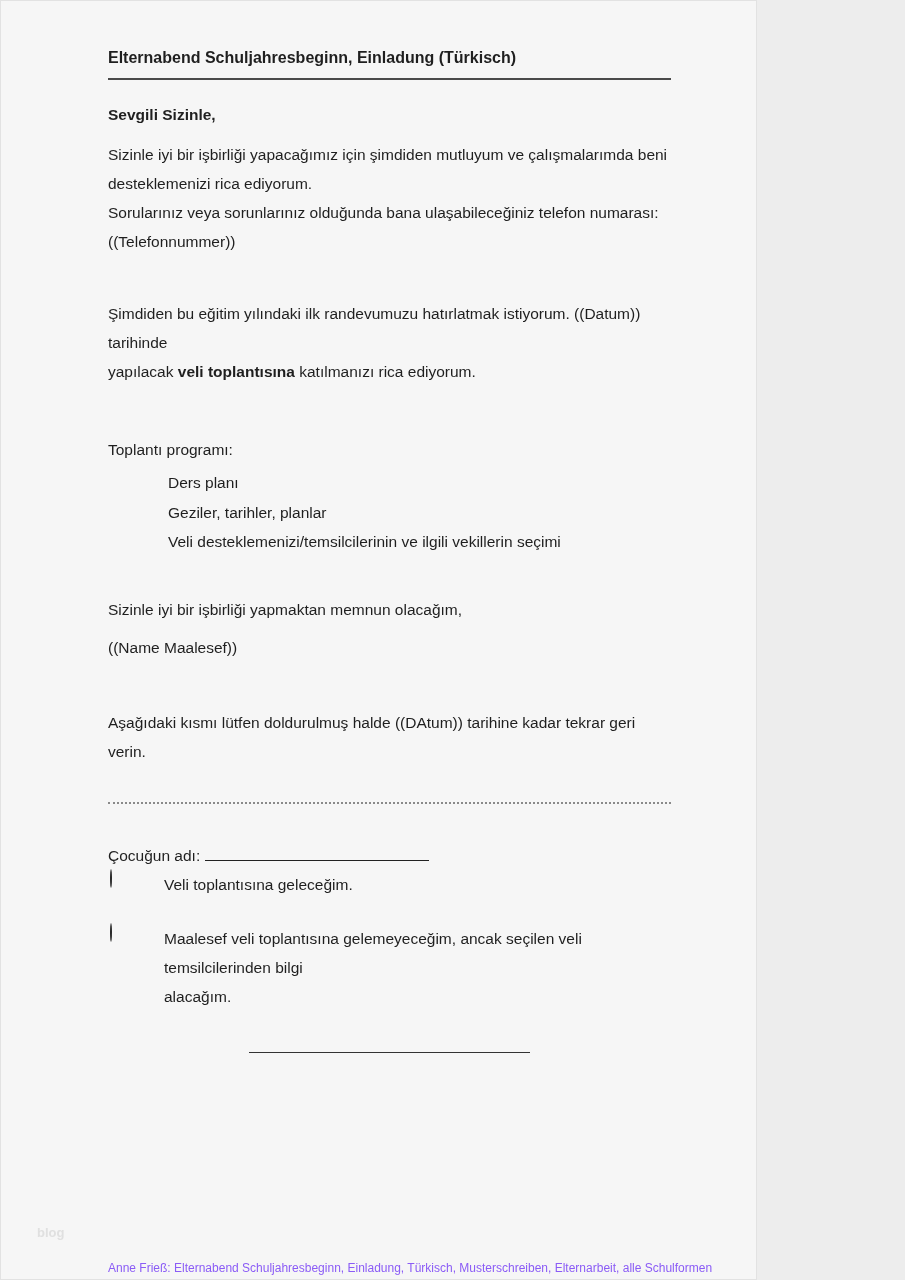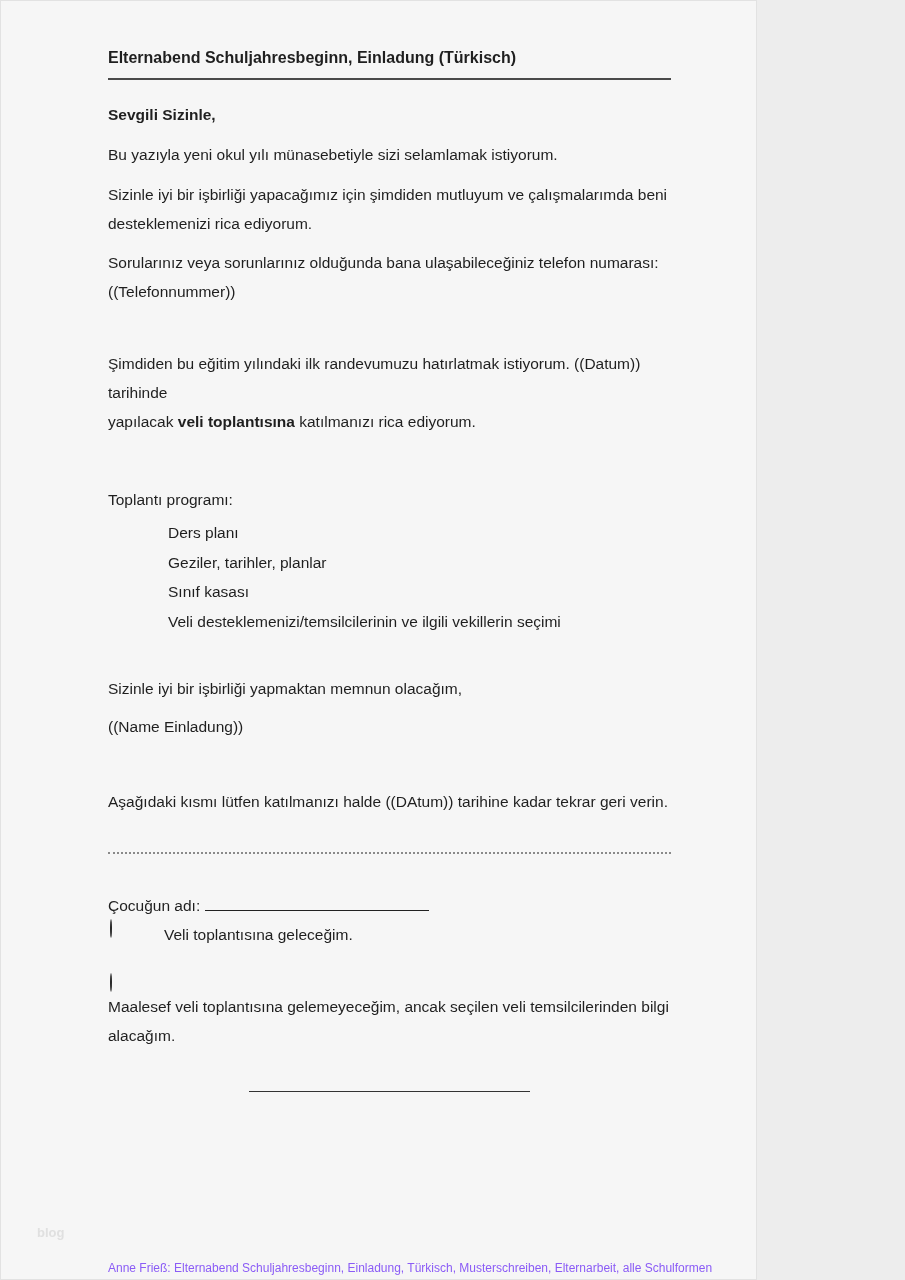--- a/index.html
+++ b/index.html
@@ -28,21 +28,21 @@
     font-size: 16px;
     font-weight: 700;
     line-height: 22px;
     padding-bottom: 9px;
     border-bottom: 2px solid #4a4a4a;
     white-space: pre-line;
   }
   .salutation { margin-top: 20px; font-weight: 700; }
   .p-greeting { margin-top: 11px; }
   .p-cooperation { margin-top: 11px; }
-  .p-contact { margin-top: 10px; }
+  .p-contact { }
   .p-reminder { margin-top: 43px; }
   .agenda-heading { margin-top: 49px; }
   .agenda { margin: 4px; padding: 0; list-style: none; text-align: center; }
   .agenda-item { display: flex; font-size: 15.5px; line-height: 29.5px; }
   .marker-col { width: 56px; flex: none; }
   .bullet-dot {
     width: 6px; height: 6px; border-radius: 50%;
     background: #1f1f1f; margin-top: 12px; margin-left: 5px;
   }
   .closing { margin-top: 38px; }
@@ -57,21 +57,21 @@
   .child-row { margin-top: 37px; }
   .blank-line {
     display: inline-block;
     width: 224px;
     height: 15px;
     border-bottom: 1.5px solid #222;
     vertical-align: baseline;
   }
   .mark-label { margin-top: 33px; }
   .option-row { display: flex; }
-  .option-2 { margin-top: 25px; flex-direction: column; }
+  .option-2 { margin-top: 25px; }
   .radio-circle {
     box-sizing: border-box;
     width: 14px; height: 14px; border-radius: 50%;
     border: 1.3px solid #2a2a2a;
     margin-top: 8px; margin-left: 2px;
     background: transparent;
   }
   .option-text { font-size: 15.5px; line-height: 29px; white-space: pre-line; }
   .sig-line {
     margin-top: 41px;
@@ -103,21 +103,20 @@
 </head>
 <body>
 
 <div class="page">
   <div class="content">
 
     <h1 class="title">Elternabend Schuljahresbeginn, Einladung (Türkisch)</h1>
 
     <p class="salutation">Sevgili Sizinle,</p>
 
-    <p class="p-greeting">Bu yazıyla yeni okul yılı münasebetiyle sizi selamlamak istiyorum.</p>
 
     <p class="p-cooperation">Sizinle iyi bir işbirliği yapacağımız için şimdiden mutluyum ve çalışmalarımda beni
 desteklemenizi rica ediyorum.</p>
 
     <p class="p-contact">Sorularınız veya sorunlarınız olduğunda bana ulaşabileceğiniz telefon numarası:
 ((Telefonnummer))</p>
 
     <p class="p-reminder"><span>Şimdiden bu eğitim yılındaki ilk randevumuzu hatırlatmak istiyorum. ((Datum)) tarihinde
 yapılacak </span><b>veli toplantısına</b><span> katılmanızı rica ediyorum.</span></p>
 
@@ -127,33 +126,29 @@
       <li class="agenda-item">
         <span class="marker-col"><span class="bullet-dot"></span></span>
         <span>Ders planı</span>
       </li>
       <li class="agenda-item">
         <span class="marker-col"><span class="bullet-dot"></span></span>
         <span>Geziler, tarihler, planlar</span>
       </li>
       <li class="agenda-item">
         <span class="marker-col"><span class="bullet-dot"></span></span>
-        <span>Sınıf kasası</span>
-      </li>
-      <li class="agenda-item">
-        <span class="marker-col"><span class="bullet-dot"></span></span>
         <span>Veli desteklemenizi/temsilcilerinin ve ilgili vekillerin seçimi</span>
       </li>
     </ul>
 
     <p class="closing">Sizinle iyi bir işbirliği yapmaktan memnun olacağım,</p>
 
-    <p class="teacher-name">((Name Einladung))</p>
+    <p class="teacher-name">((Name Maalesef))</p>
 
-    <p class="return-note">Aşağıdaki kısmı lütfen katılmanızı halde ((DAtum)) tarihine kadar tekrar geri verin.</p>
+    <p class="return-note">Aşağıdaki kısmı lütfen doldurulmuş halde ((DAtum)) tarihine kadar tekrar geri verin.</p>
 
     <hr class="dotted-rule">
 
     <p class="child-row"><span>Çocuğun adı:</span> <span class="blank-line"></span></p>
 
 
     <div class="option-row option-1">
       <span class="marker-col"><span class="radio-circle"></span></span>
       <span class="option-text">Veli toplantısına geleceğim.</span>
     </div>

